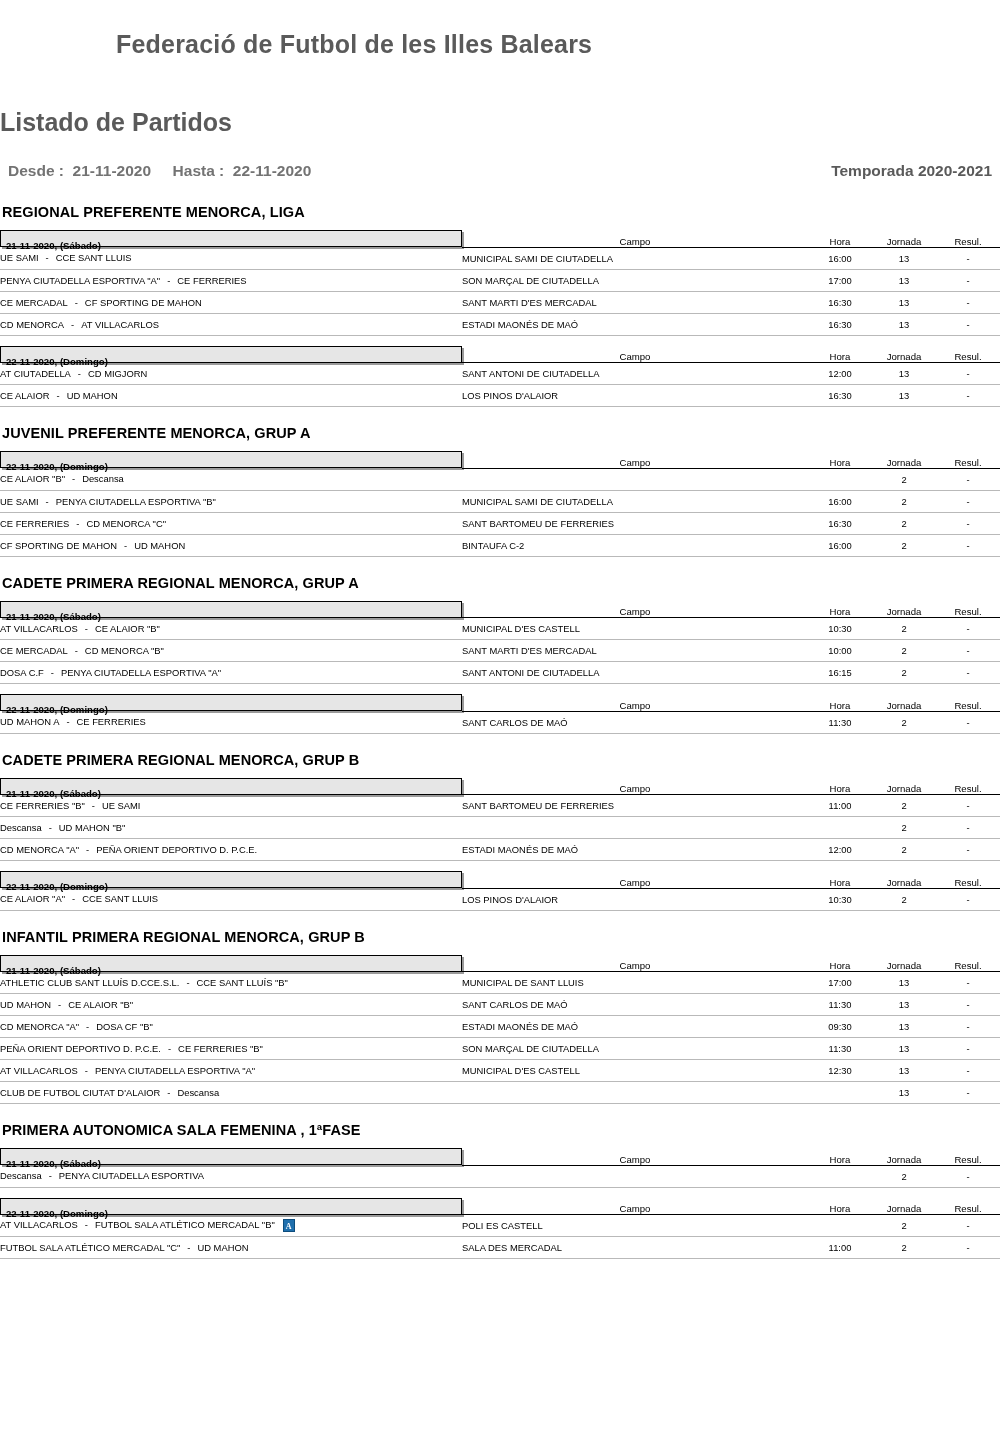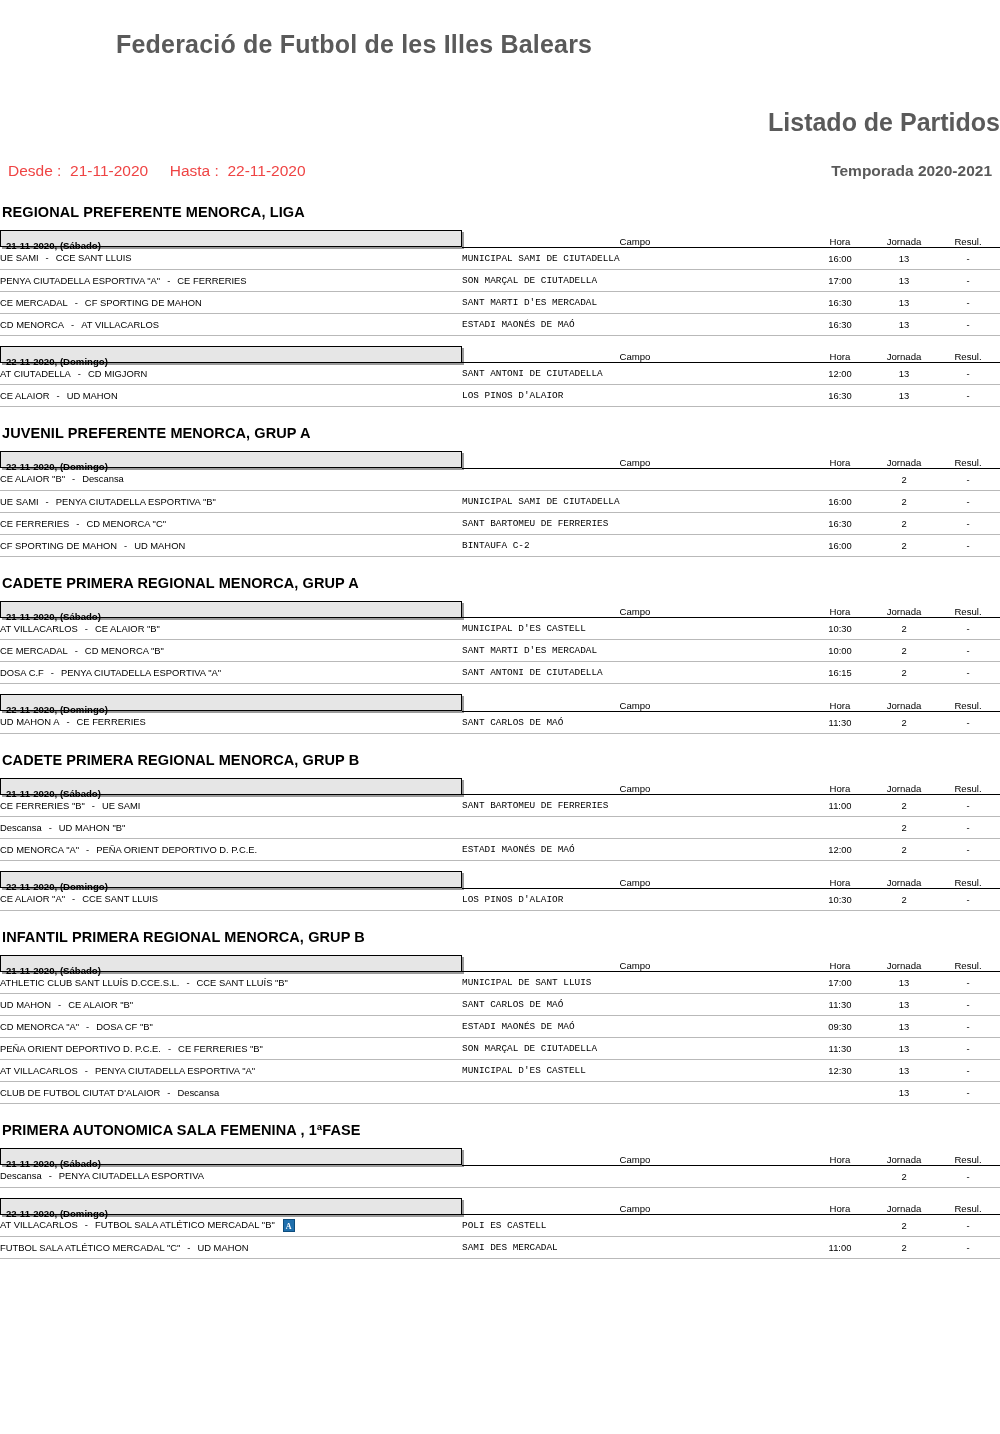--- a/index.html
+++ b/index.html
@@ -82,38 +82,38 @@
     font-weight: bold;
     color: #5a5a5a;
     letter-spacing: 0.2px;
     margin-left: 28px;
   }
 
   .list-title {
     position: absolute;
     left: 0; right: 0;
     top: 108px;
-    text-align: right;
+    text-align: left;
     font-size: 25px;
     font-weight: bold;
     color: #5a5a5a;
   }
 
   .range-row {
     position: absolute;
     top: 162px;
     left: 0; right: 0;
     height: 24px;
   }
   .range-left {
     position: absolute;
     left: 8px; top: 0;
     font-size: 15.5px;
-    font-weight: normal;
-    color: #ef4444;
+    font-weight: bold;
+    color: #737373;
     white-space: pre;
   }
   .range-right {
     position: absolute;
     right: 8px; top: 0;
     font-size: 15.5px;
     font-weight: bold;
     color: #5a5a5a;
   }
 
@@ -179,21 +179,21 @@
     font-size: 9.4px;
     color: #000;
     border-bottom: 1px solid #b9b9b9;
     height: 22px;
     padding: 0 0 0 0;
     vertical-align: middle;
     white-space: nowrap;
     overflow: hidden;
   }
   td.match   { padding-left: 2px; }
-  td.field   { padding-left: 5px; font-family: Liberation Mono, monospace; }
+  td.field   { padding-left: 5px; }
   td.hora    { text-align: center; }
   td.jornada { text-align: center; }
   td.resul   { text-align: center; }
 
   .vs-sep { padding: 0 7px; }
 
   .flag-icon {
     display: inline-block;
     vertical-align: middle;
     margin-left: 8px;
@@ -642,21 +642,21 @@
         <tbody>
           <tr>
             <td class="match"><span>AT VILLACARLOS</span><span class="vs-sep">-</span><span>FUTBOL SALA ATLÉTICO MERCADAL "B"</span><span class="flag-icon"><span>A</span></span></td>
             <td class="field">POLI ES CASTELL</td>
             <td class="hora"></td>
             <td class="jornada">2</td>
             <td class="resul">-</td>
           </tr>
           <tr>
             <td class="match"><span>FUTBOL SALA ATLÉTICO MERCADAL "C"</span><span class="vs-sep">-</span><span>UD MAHON</span></td>
-            <td class="field">SAMI DES MERCADAL</td>
+            <td class="field">SALA DES MERCADAL</td>
             <td class="hora">11:00</td>
             <td class="jornada">2</td>
             <td class="resul">-</td>
           </tr>
         </tbody>
       </table>
     </div>
   </div>
 
 </body></html>

